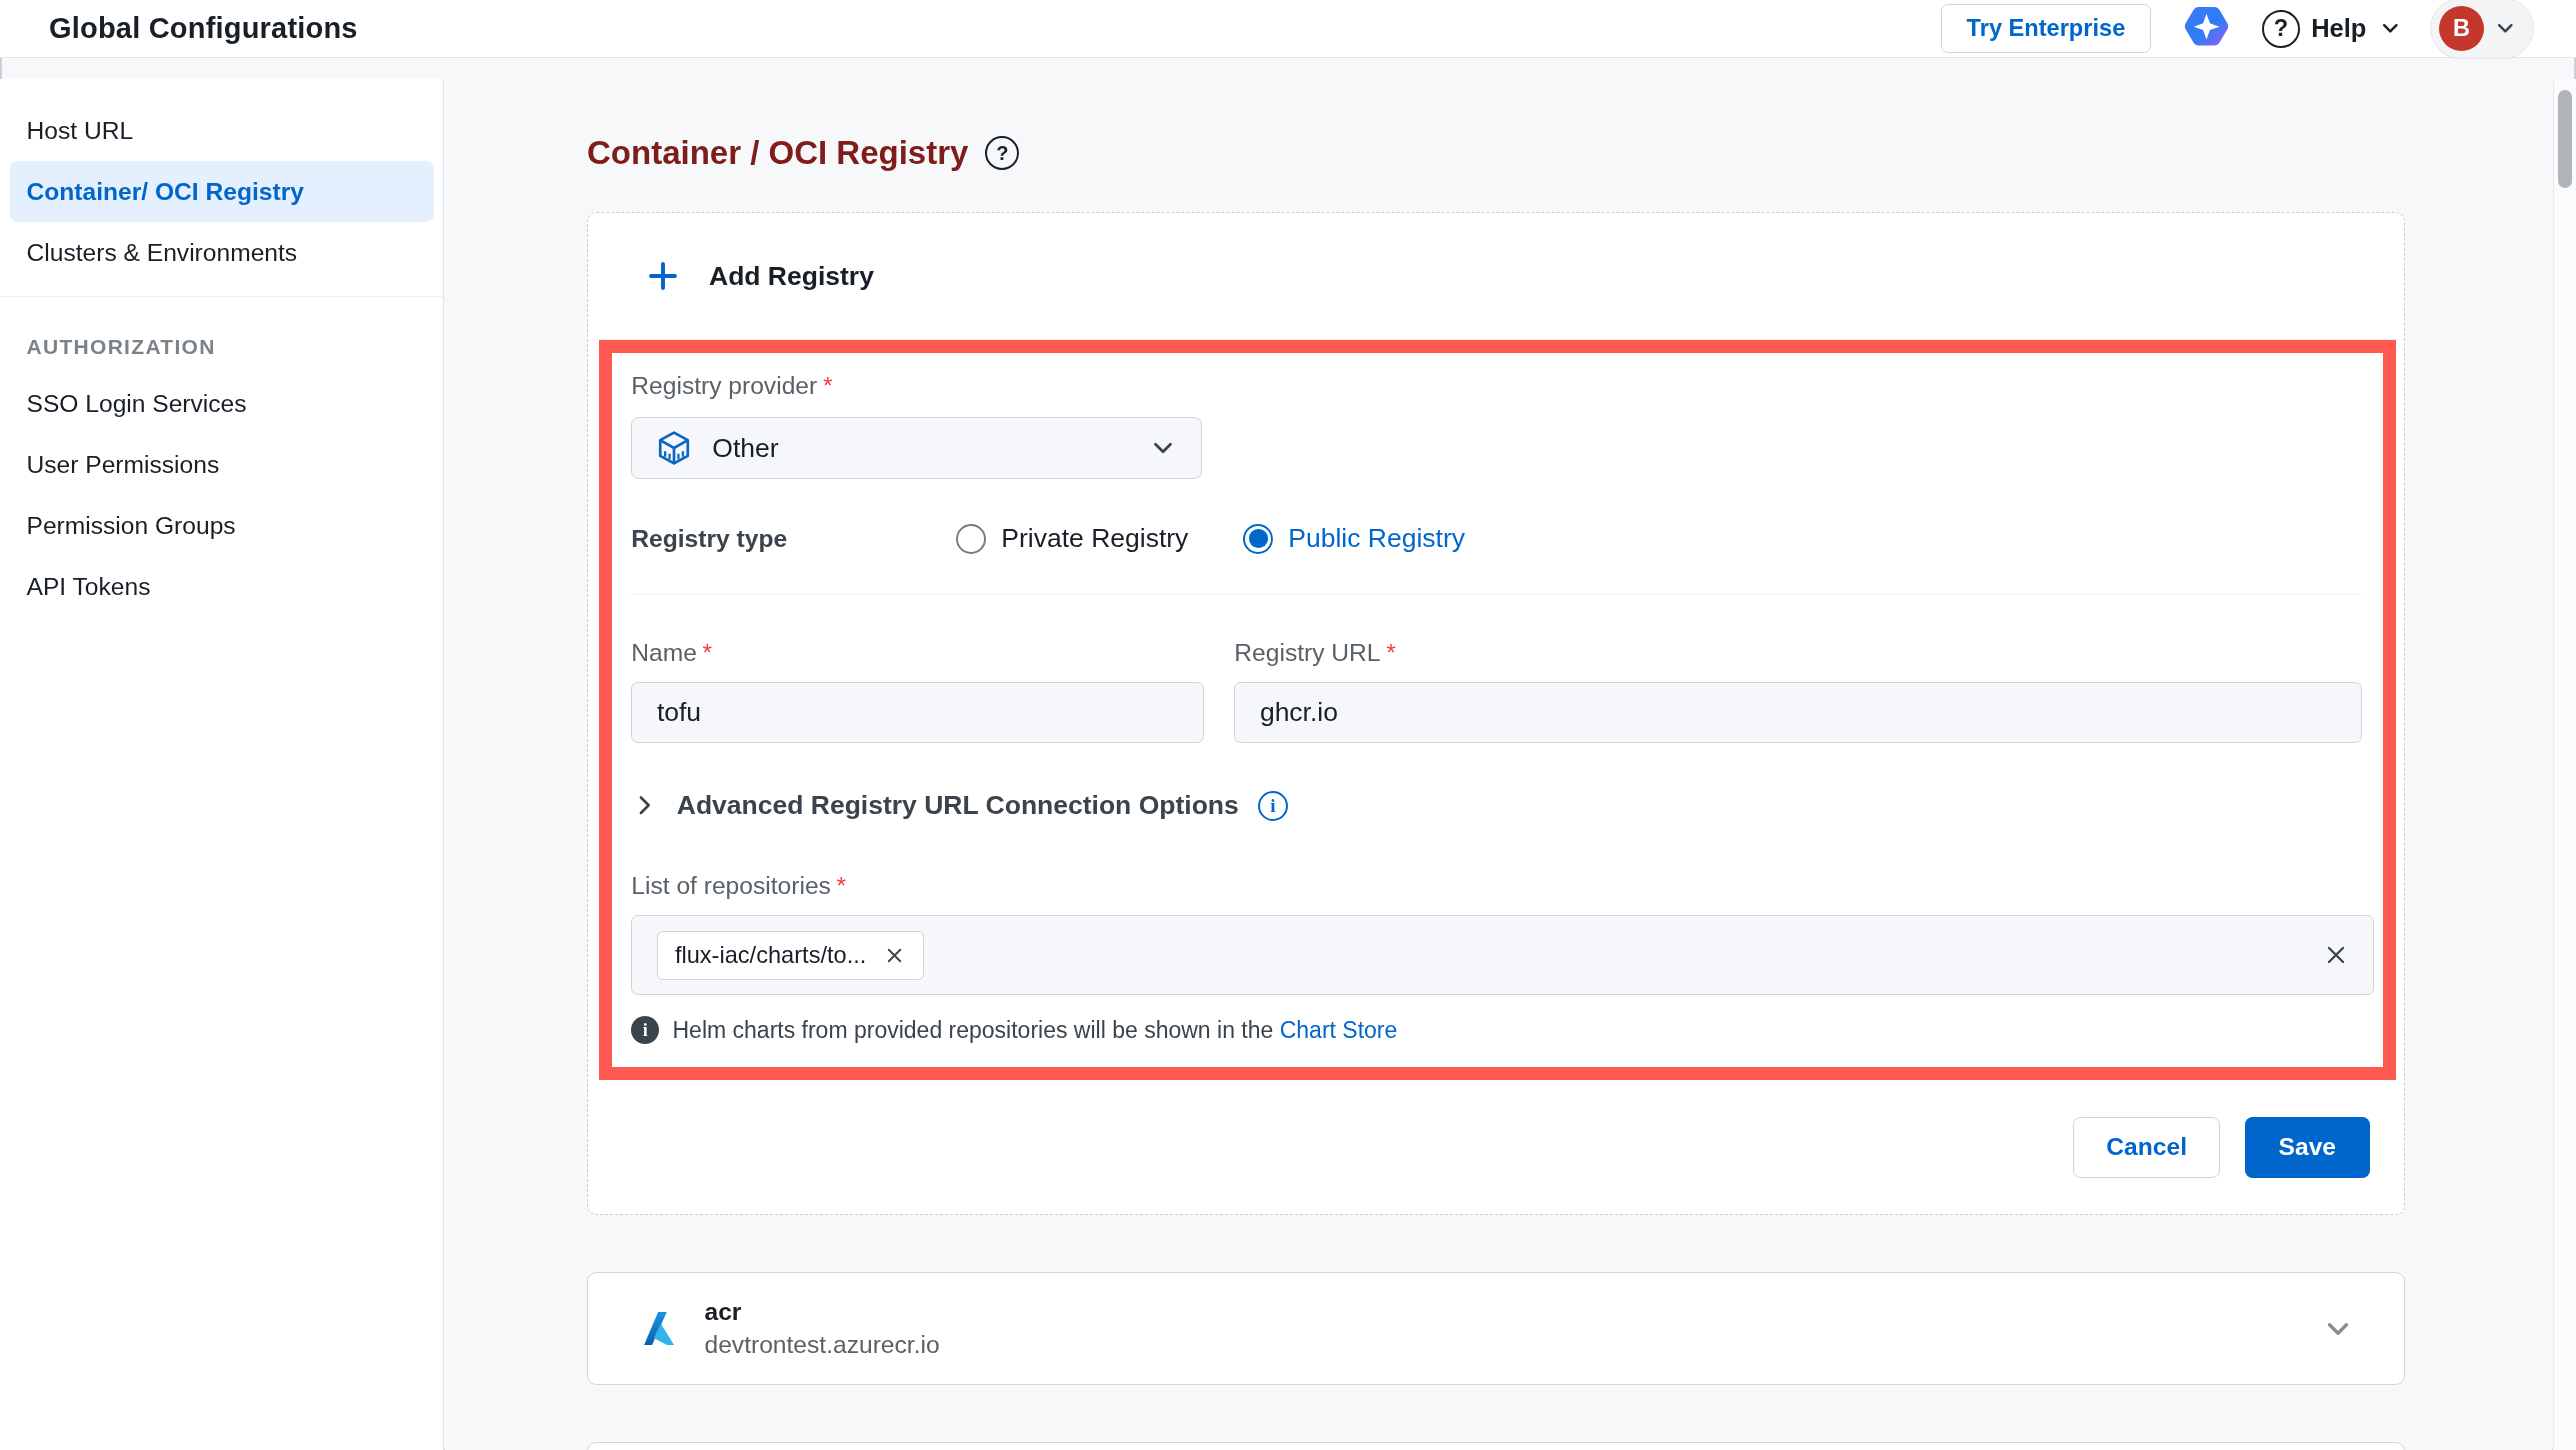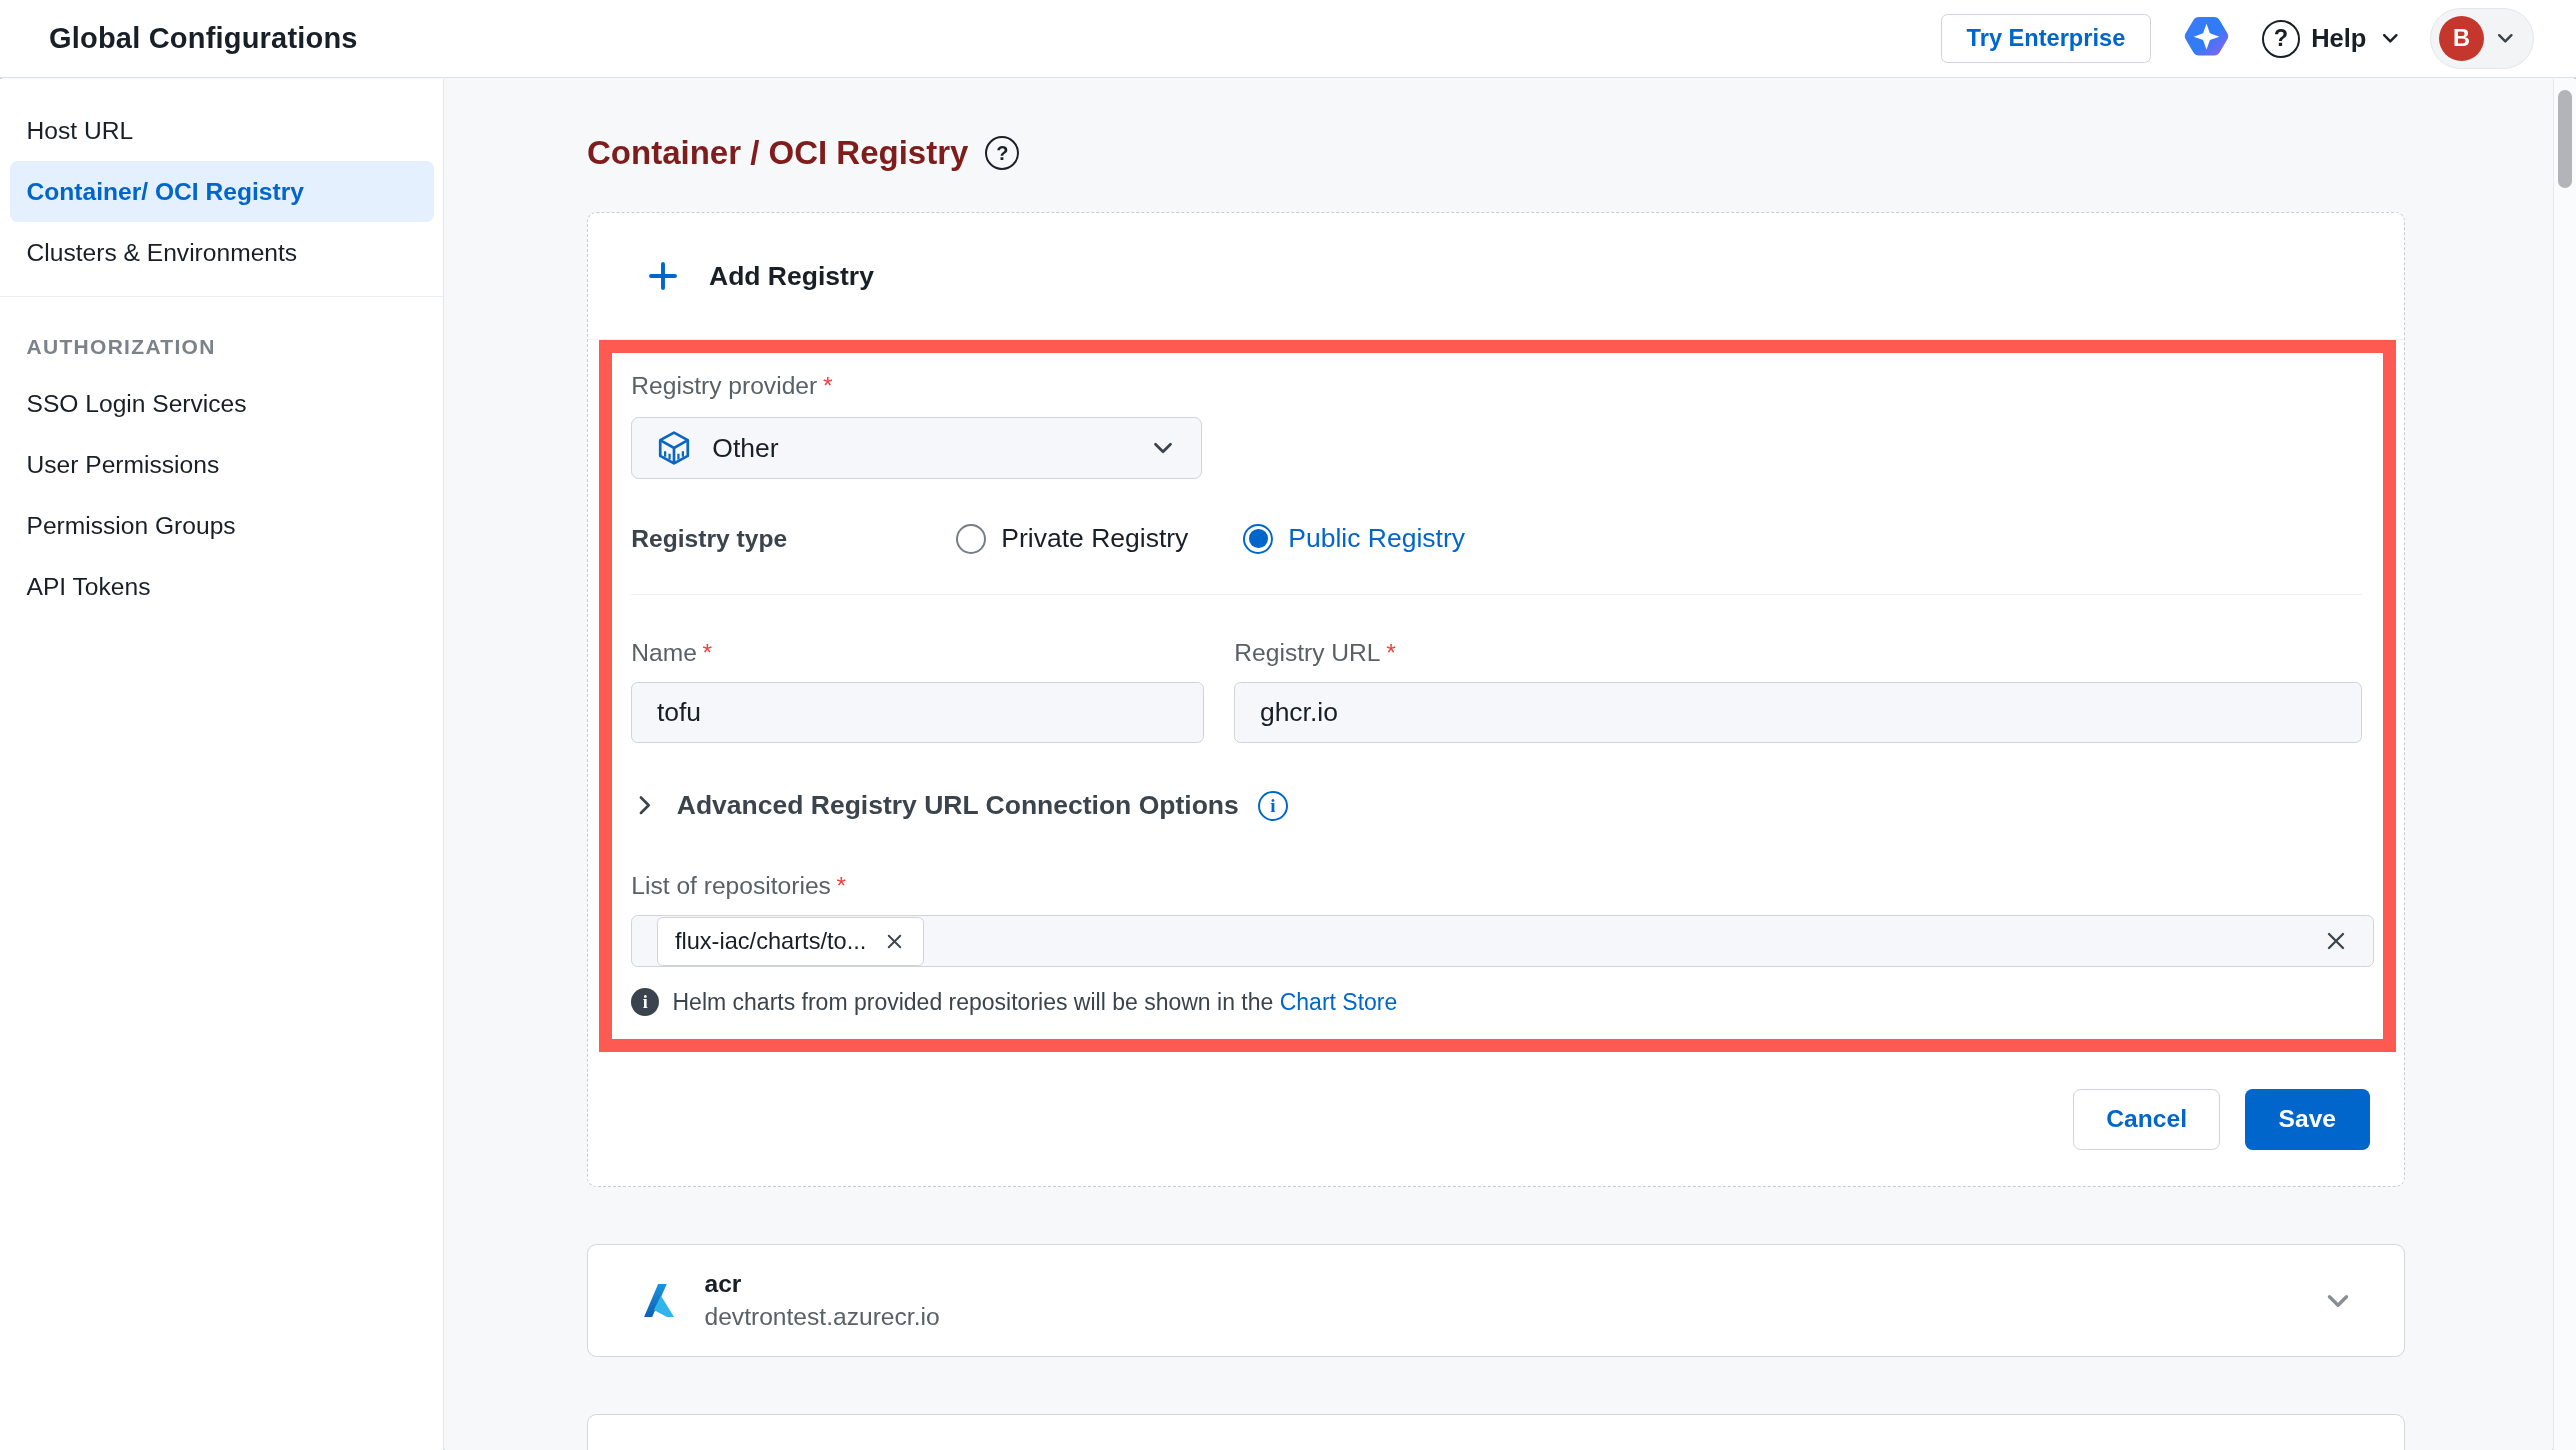--- a/index.html
+++ b/index.html
@@ -1,21 +1,21 @@
 <!DOCTYPE html>
 <html style="font-size:15px"><head>
 <meta charset="utf-8">
 <style>
   * { margin:0; padding:0; box-sizing:border-box; }
   html,body { width:2576px; height:1451px; background:#fff; }
   body { font-family:"Liberation Sans","DejaVu Sans",sans-serif; color:#181f27; }
   .screen { position:relative; width:2576px; height:1451px; overflow:hidden; background:#f7f8fa; box-shadow: inset 0 0 0 1.9px #c9ced4; }
 
   
-  .header { position:absolute; top:0; left:0; right:0; height:78px; background:#fff; border-bottom:0.9px solid #dde2e7; display:flex; align-items:center; padding:0 42px 0 49px; z-index:5; }
+  .header { position:absolute; top:0; left:0; right:0; height:58px; background:#fff; border-bottom:0.9px solid #dde2e7; display:flex; align-items:center; padding:0 42px 0 49px; z-index:5; }
   .header-title { font-size:29px; font-weight:700; letter-spacing:0.2px; color:#181f27; }
   .header-right { margin-left:auto; display:flex; align-items:center; gap:28px; }
   .btn-try { height:49px; padding:0 24.6px; border:1.4px solid #d0d4d9; border-radius:6.6px; background:#fff; color:#0066cc; font-size:23.6px; font-weight:700; display:flex; align-items:center; cursor:pointer; }
   .spark { width:55px; height:55px; display:block; }
   .help-group { display:flex; align-items:center; gap:11.3px; cursor:pointer; }
   .help-q { width:38px; height:38px; border:2.8px solid #1a2026; border-radius:50%; display:flex; align-items:center; justify-content:center; font-size:23.6px; font-weight:700; color:#1a2026; }
   .help-label { font-size:25.5px; font-weight:600; color:#181f27; }
   .avatar-pill { height:61px; background:#f2f4f6; border:0.9px solid #e4e7ea; border-radius:38px; display:flex; align-items:center; gap:9.5px; padding:0 15px 0 7.6px; cursor:pointer; }
   .avatar-circle { width:45px; height:45px; border-radius:50%; background:#c5372c; color:#fff; font-size:23.6px; font-weight:700; display:flex; align-items:center; justify-content:center; }
   .chev { display:block; }
@@ -60,21 +60,21 @@
   .nr-grid { display:flex; gap:30px; margin-top:44px; }
   .nr-col1 { width:573px; }
   .nr-col2 { flex:1; }
   .text-input { margin-top:15px; width:100%; height:61px; background:#f5f7fa; border:1.4px solid #d0d4d9; border-radius:6.6px; font-size:26.5px; color:#181f27; padding:0 24.6px; font-family:"Liberation Sans","DejaVu Sans",sans-serif; }
 
   .adv-row { margin-top:47px; display:flex; align-items:center; gap:19px; cursor:pointer; }
   .adv-label { font-size:26.5px; font-weight:700; color:#3b444c; }
   .i-blue { width:30px; height:30px; border:2.4px solid #0066cc; border-radius:50%; display:flex; align-items:center; justify-content:center; font-size:19px; font-weight:700; color:#0066cc; font-family:"Liberation Serif",serif; }
 
   .repos-label { margin-top:51px; }
-  .repos-field { margin-top:15px; position:relative; width:1743px; height:52px; background:#f5f7fa; border:1.4px solid #d0d4d9; border-radius:6.6px; display:flex; align-items:center; padding:0 24.6px; }
+  .repos-field { margin-top:15px; position:relative; width:1743px; height:80px; background:#f5f7fa; border:1.4px solid #d0d4d9; border-radius:6.6px; display:flex; align-items:center; padding:0 24.6px; }
   .chip { height:49px; background:#fff; border:1.4px solid #d0d4d9; border-radius:5.7px; display:flex; align-items:center; gap:17px; padding:0 17px; }
   .chip-text { font-size:23.6px; color:#181f27; }
   .x-btn { cursor:pointer; display:flex; align-items:center; }
   .clear-x { position:absolute; right:23px; top:50%; transform:translateY(-50%); }
 
   .hint-row { margin-top:21px; display:flex; align-items:center; gap:13.2px; }
   .i-dark { width:28px; height:28px; background:#3a444e; border-radius:50%; color:#fff; font-size:18px; font-weight:700; display:flex; align-items:center; justify-content:center; font-family:"Liberation Serif",serif; flex:0 0 28px; }
   .hint-text { font-size:23px; color:#3b444c; }
   .hint-link { color:#0066cc; cursor:pointer; }
 

